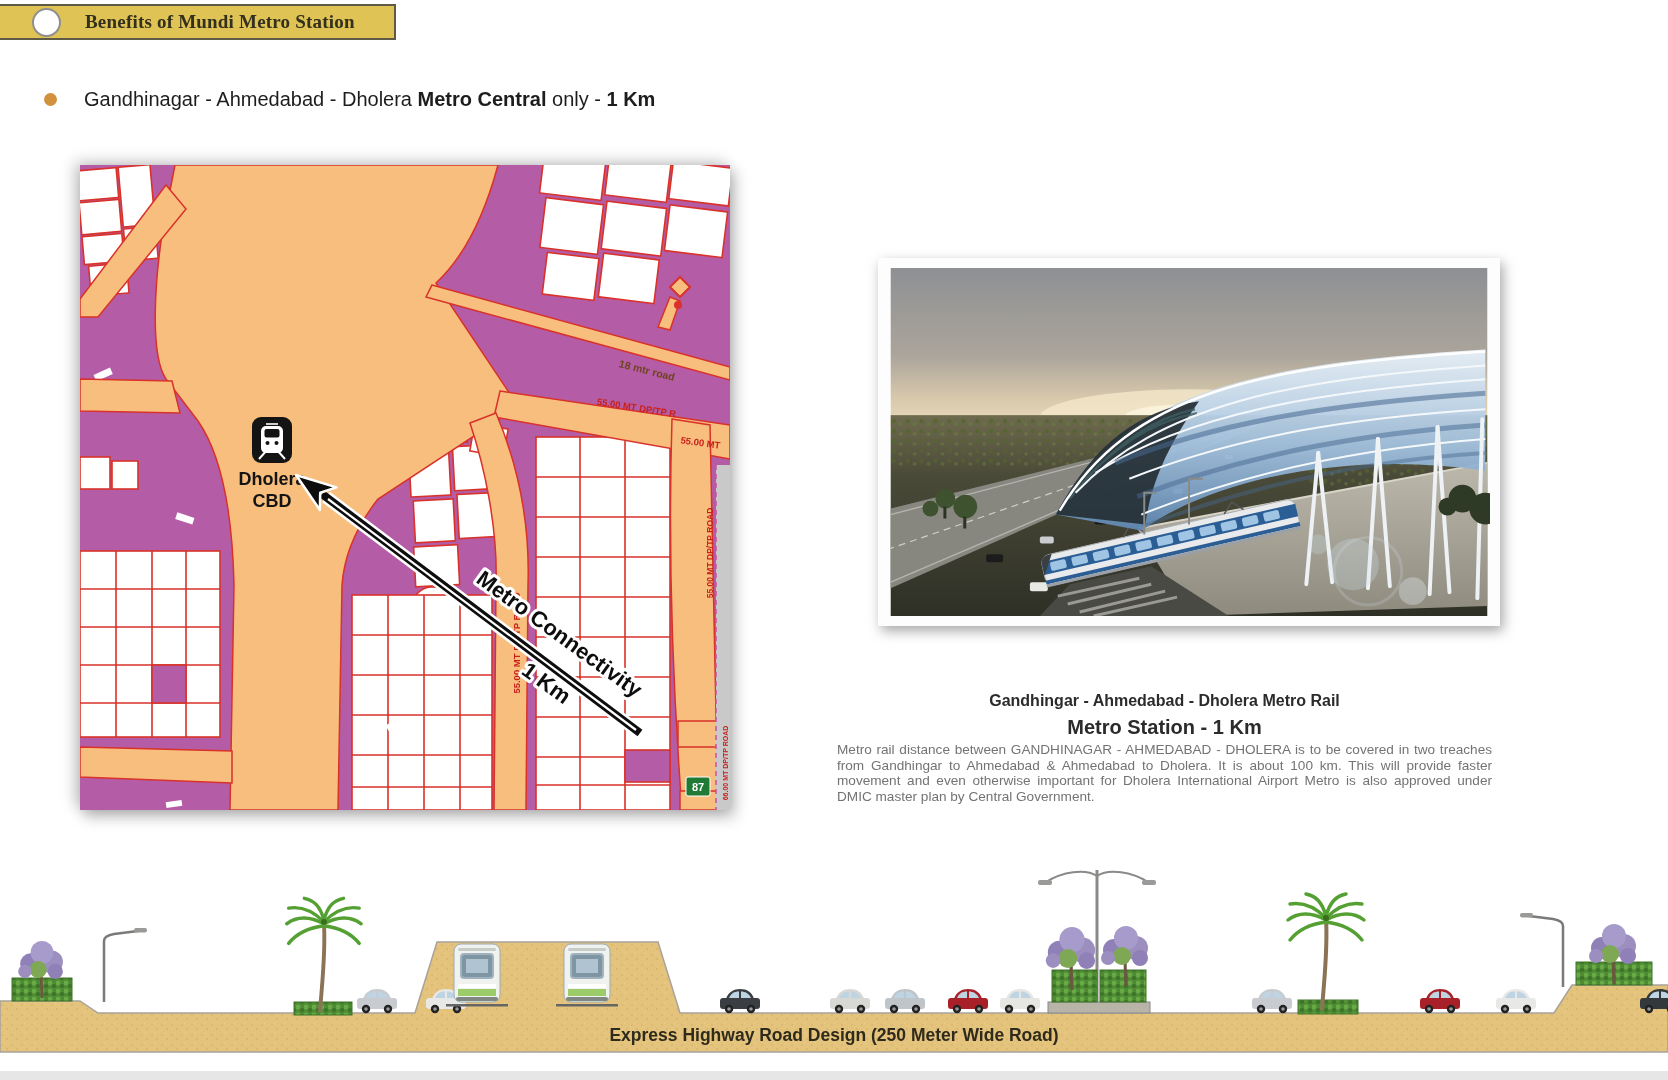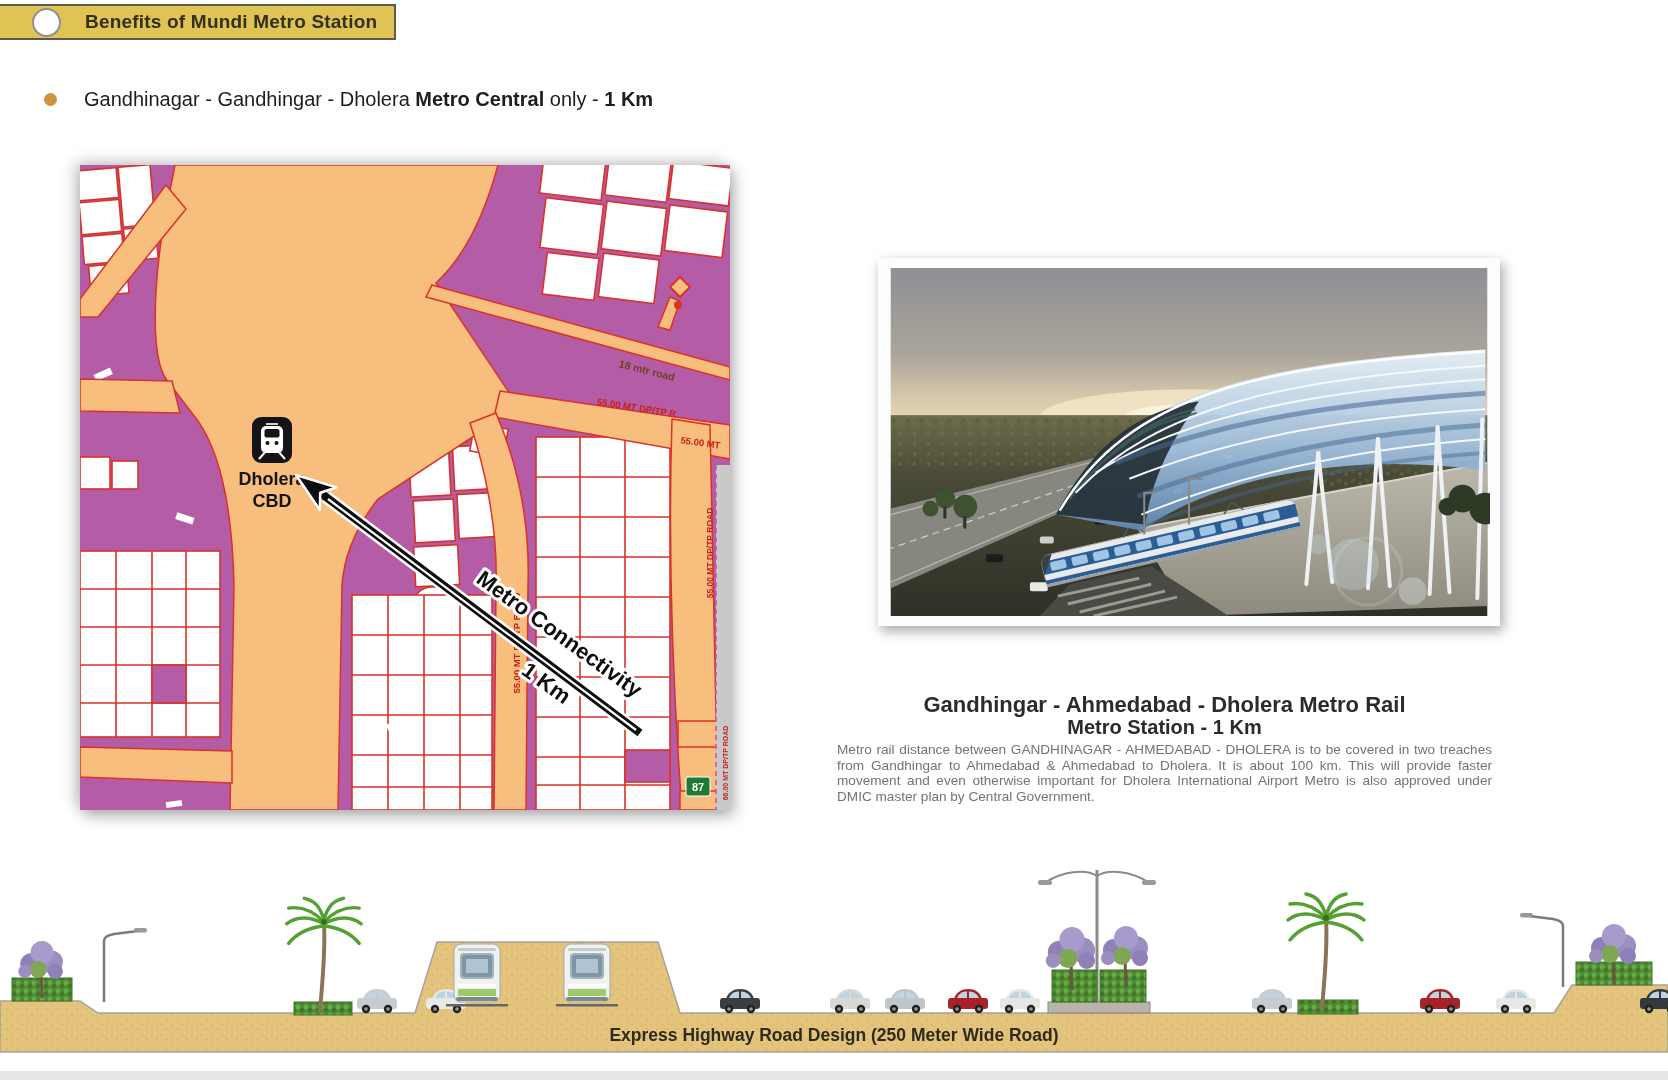--- a/index.html
+++ b/index.html
@@ -1,58 +1,58 @@
 <!DOCTYPE html>
 <html><head>
 <meta charset="utf-8">
 <style>
   html,body{margin:0;padding:0;background:#888;}
   #slide{position:relative;width:1668px;height:1080px;background:#ffffff;overflow:hidden;
          font-family:"Liberation Sans","DejaVu Sans",sans-serif;}
   
   .banner{position:absolute;left:0;top:4px;width:396px;height:36px;background:#DFC355;
-          border:2px solid #5E5A46;border-left:none;display:flex;align-items:center;box-sizing:border-box;}
+          border:2px solid #5E5A46;border-left:none;display:flex;align-items:center;box-sizing:border-box;font-family:Liberation Serif, serif;}
   .banner .circle{width:25px;height:25px;border-radius:50%;background:#fff;border:2px solid #8f8f8f;
           margin-left:32px;flex:0 0 auto;}
   .banner .btitle{margin-left:24px;font-size:19px;font-weight:bold;color:#33301D;letter-spacing:.2px;}
   
   .bullet{position:absolute;left:44px;top:88px;display:flex;align-items:center;}
   .bullet .dot{width:13px;height:13px;border-radius:50%;background:#D2913C;margin-right:27px;}
   .bullet .btxt{font-size:20px;color:#1d1d1d;}
   .bullet .btxt b{font-weight:bold;}
   
   .mapbox{position:absolute;left:80px;top:165px;width:650px;height:645px;
           box-shadow:-6px -4px 14px rgba(0,0,0,.18), 4px 6px 14px rgba(0,0,0,.30);}
   
   .photobox{position:absolute;left:878px;top:258px;width:622px;height:368px;background:#fdfdfd;
             box-shadow:3px 5px 12px rgba(0,0,0,.35);padding:10px;box-sizing:border-box;}
   
   .cap1{position:absolute;left:837px;top:692px;width:655px;text-align:center;
-        font-size:22px;font-weight:bold;color:#2b2b2b;}
+        font-size:16px;font-weight:bold;color:#2b2b2b;}
   .cap2{position:absolute;left:837px;top:716px;width:655px;text-align:center;
         font-size:20px;font-weight:bold;color:#2b2b2b;}
   .para{position:absolute;left:837px;top:742px;width:655px;font-size:13.6px;line-height:1.15;
         color:#737373;text-align:justify;}
   .xsect{position:absolute;left:0;top:852px;width:1668px;height:205px;}
   .botstrip{position:absolute;left:0;top:1071px;width:1668px;height:9px;background:#E6E6E6;}
   svg text{font-family:"Liberation Sans","DejaVu Sans",sans-serif;}
 </style>
 </head>
 <body>
 
 <div id="slide">
 
   <div class="banner">
     <div class="circle"></div>
     <div class="btitle">Benefits of Mundi Metro Station</div>
   </div>
 
   <div class="bullet">
     <div class="dot"></div>
-    <div class="btxt"><span>Gandhinagar - Gandhingar - Dholera </span><b>Metro Central</b><span> only - </span><b>1 Km</b></div>
+    <div class="btxt"><span>Gandhinagar - Ahmedabad - Dholera </span><b>Metro Central</b><span> only - </span><b>1 Km</b></div>
   </div>
 
   <div class="mapbox">
     <svg width="650" height="645" viewBox="0 0 650 645">
       <rect width="650" height="645" fill="#B55CA6"></rect>
 
       <g stroke="#D8322A" stroke-width="1.6" fill="#ffffff">
 
         <g transform="rotate(-5 45 70)">
           <rect x="2" y="2" width="40" height="30"></rect>

